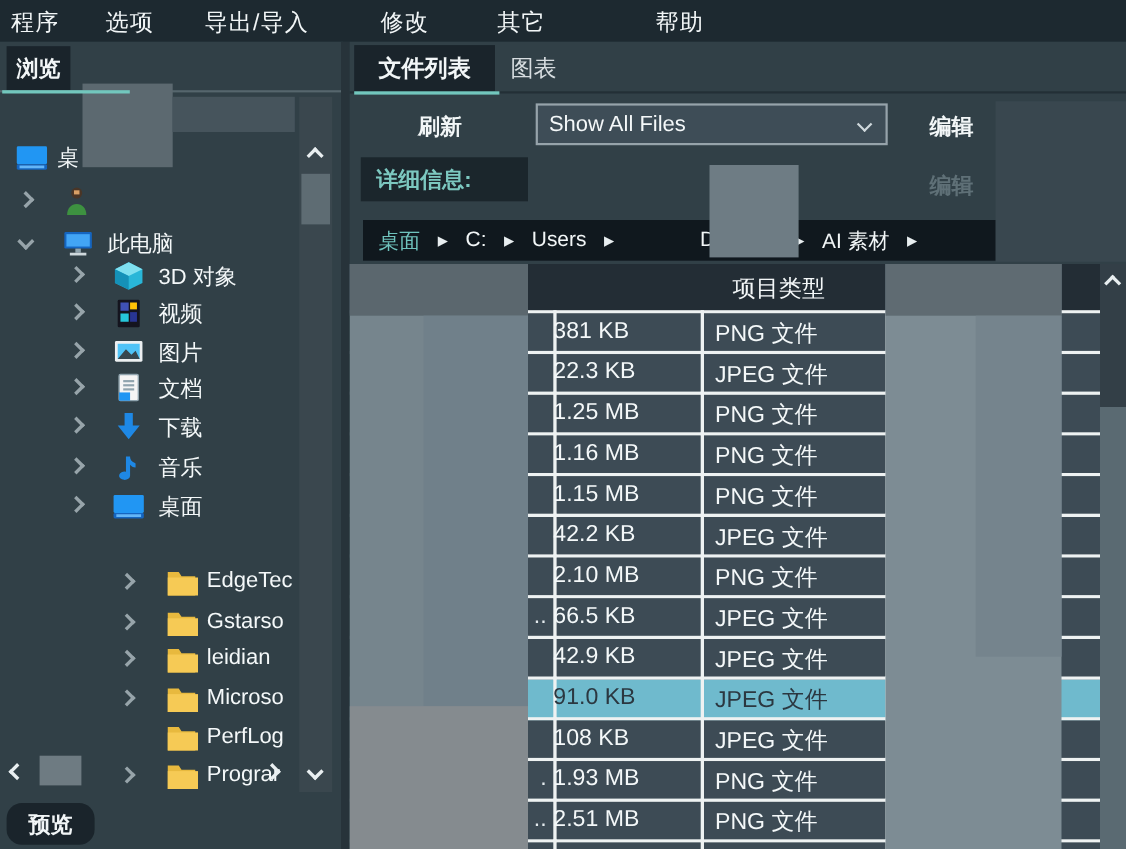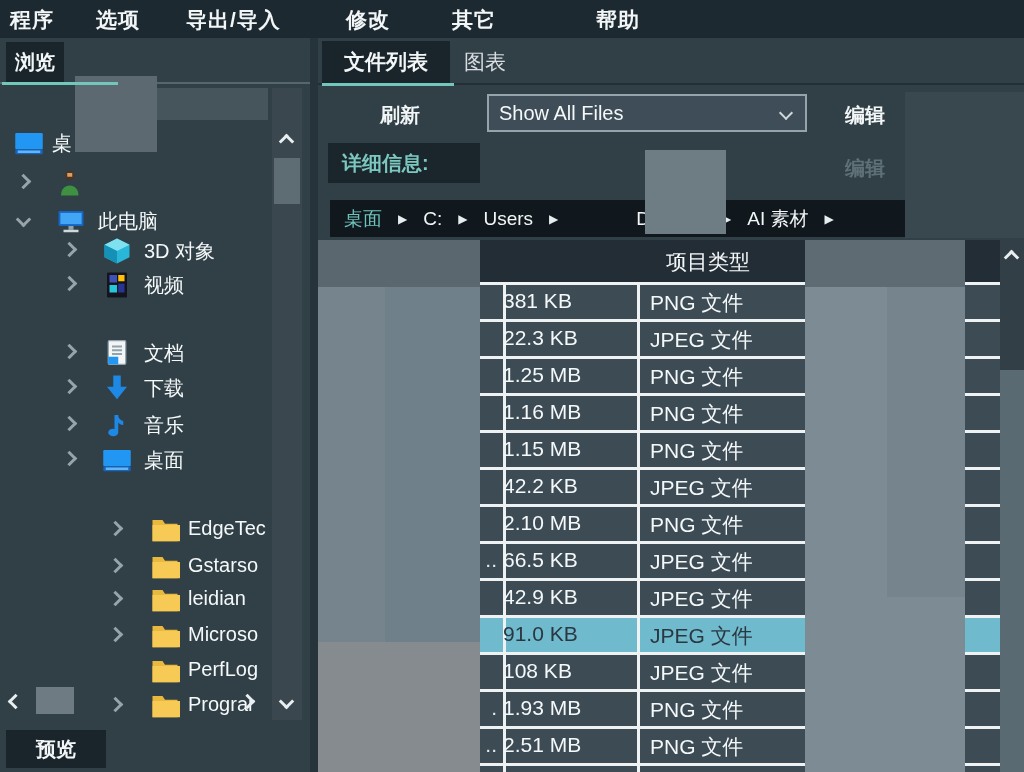--- a/index.html
+++ b/index.html
@@ -4,21 +4,21 @@
 <style>
   * { margin:0; padding:0; box-sizing:border-box; }
   html,body { background:#10181e; }
   body { font-family:"Liberation Sans", sans-serif; }
   .app { position:relative; width:1024px; height:772px; overflow:hidden;
          background:#314047; color:#eef3f4; }
 
   
   .menubar { position:absolute; left:0; top:0; width:1024px; height:38px;
              background:#1d2930; }
-  .menu-item { position:absolute; top:6px; font-size:21px; font-weight:bold;
+  .menu-item { position:absolute; top:6px; font-size:21px; font-weight:normal;
                color:#f2f6f7; letter-spacing:1px; cursor:default; }
 
   
   .left-panel { position:absolute; left:0; top:38px; width:312px; height:734px;
                 background:#314047; }
   .lp-tabstrip { position:absolute; left:0; top:0; width:312px; height:46px;
                  border-bottom:2px solid #56666d; }
   .tab { position:absolute; background:#1a242b; color:#f2f6f7; font-size:20px;
          font-weight:bold; display:flex; align-items:center; justify-content:center; }
   .tab-browse { left:6px; top:4px; width:58px; height:40px; }
@@ -40,21 +40,21 @@
   .chev.white { border-color:#e9eff1; }
 
   
   .vscroll { position:absolute; left:272px; top:50px; width:30px; height:632px;
              background:#3a474e; }
   .vscroll .chev { left:9px; }
   .v-thumb { position:absolute; left:2px; top:70px; width:26px; height:46px; background:#5e6c73; }
   
   .hscroll { position:absolute; left:0; top:648px; width:272px; height:30px; }
   .h-thumb { position:absolute; left:36px; top:1px; width:38px; height:27px; background:#6e7b82; }
-  .tab-preview { left:6px; top:692px; width:100px; height:38px; }
+  .tab-preview { left:6px; top:692px; width:80px; height:38px;border-radius:14px; }
 
   .divider { position:absolute; left:310px; top:38px; width:8px; height:734px; background:#27333a; }
 
   
   .right-panel { position:absolute; left:318px; top:38px; width:706px; height:734px;
                  background:#314047; }
   .rp-tabstrip { position:absolute; left:0; top:0; width:706px; height:47px;
                  border-bottom:2px solid #232f36; }
   .tab-filelist { left:4px; top:3px; width:128px; height:42px; font-size:21px; }
   .rp-underline { position:absolute; left:4px; top:45px; width:132px; height:3px; background:#72c7bd; z-index:3; }
@@ -175,20 +175,31 @@
             <svg viewBox="0 0 24 24">
               <rect x="4" y="2" width="16" height="20" rx="1" fill="#14141e"></rect>
               <rect x="6" y="4" width="6" height="6" fill="#3f51b5"></rect>
               <rect x="13" y="4" width="5" height="5" fill="#ffc107"></rect>
               <rect x="6" y="12" width="6" height="6" fill="#26c6da"></rect>
               <rect x="13" y="11" width="5" height="7" fill="#283593"></rect>
             </svg>
           </span>
           <span class="tlabel" style="left: 144px;">视频</span>
         </div>
+        <div class="tree-row" style="top: 217px;">
+          <span class="chev right" style="left: 64px; top: 10px;"></span>
+          <span class="ticon icon-wrap" style="left: 102px;">
+            <svg viewBox="0 0 24 24">
+              <rect x="2" y="4" width="20" height="15" rx="1" fill="#eceff1"></rect>
+              <rect x="4" y="6" width="16" height="11" fill="#4fc3f7"></rect>
+              <path d="M4 17 10 10l4 4 3-3 3 6z" fill="#37474f"></path>
+            </svg>
+          </span>
+          <span class="tlabel" style="left: 144px;">图片</span>
+        </div>
         <div class="tree-row" style="top: 250px;">
           <span class="chev right" style="left: 64px; top: 10px;"></span>
           <span class="ticon icon-wrap" style="left: 102px;">
             <svg viewBox="0 0 24 24">
               <rect x="5" y="2" width="14" height="19" rx="1" fill="#f5f5f5" stroke="#90a4ae"></rect>
               <rect x="8" y="6" width="8" height="1.6" fill="#90a4ae"></rect>
               <rect x="8" y="9" width="8" height="1.6" fill="#90a4ae"></rect>
               <rect x="8" y="12" width="8" height="1.6" fill="#90a4ae"></rect>
               <rect x="5" y="15" width="8" height="6" fill="#2196f3"></rect>
             </svg>

